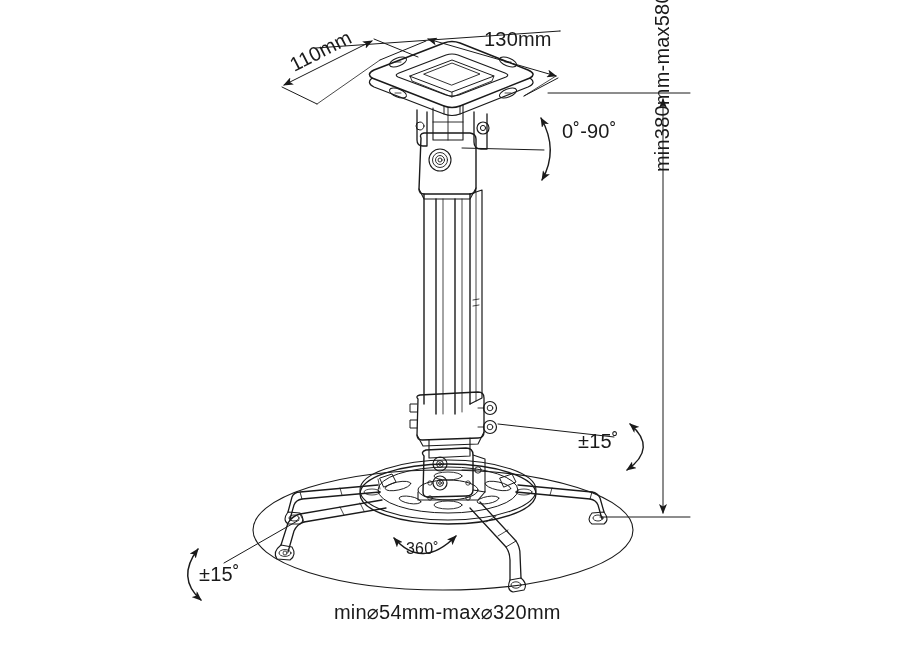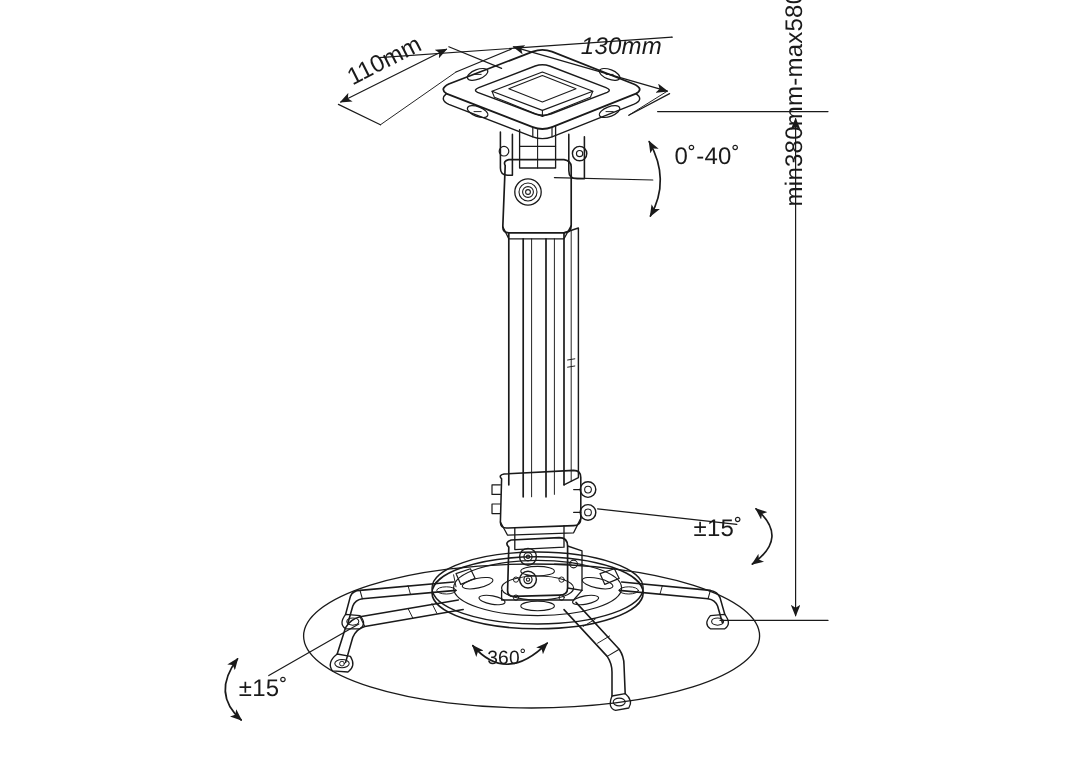--- a/index.html
+++ b/index.html
@@ -37,21 +37,20 @@
     left: 286px;
     top: 56px;
     font-size: 20px;
     transform: rotate(-27deg);
     transform-origin: left top;
   }
   #label-130 {
     left: 484px;
     top: 28px;
     font-size: 20px;
-    font-style: italic;
   }
   #label-angle-rot {
     left: 562px;
     top: 120px;
     font-size: 20px;
   }
   #label-height {
     left: 651px;
     top: 172px;
     font-size: 20px;
@@ -323,24 +322,25 @@
         <path d="M500,478 L512,474 L516,482 L504,487 Z"></path>
       </g>
 
     </g>
   </svg>
 
   <div class="dim-label" id="label-110">110mm</div>
 
   <div class="dim-label" id="label-130">130mm</div>
 
-  <div class="dim-label" id="label-angle-rot">0˚-40˚</div>
+  <div class="dim-label" id="label-angle-rot">0˚-90˚</div>
 
   <div class="dim-label" id="label-height">min380mm-max580mm</div>
 
   <div class="dim-label" id="label-tilt-right">±15˚</div>
 
   <div class="dim-label" id="label-tilt-left">±15˚</div>
 
   <div class="dim-label" id="label-rotate-360">360˚</div>
 
+  <div class="dim-label" id="label-diameter">min⌀54mm-max⌀320mm</div>
 
 </div>
 
 </body></html>

